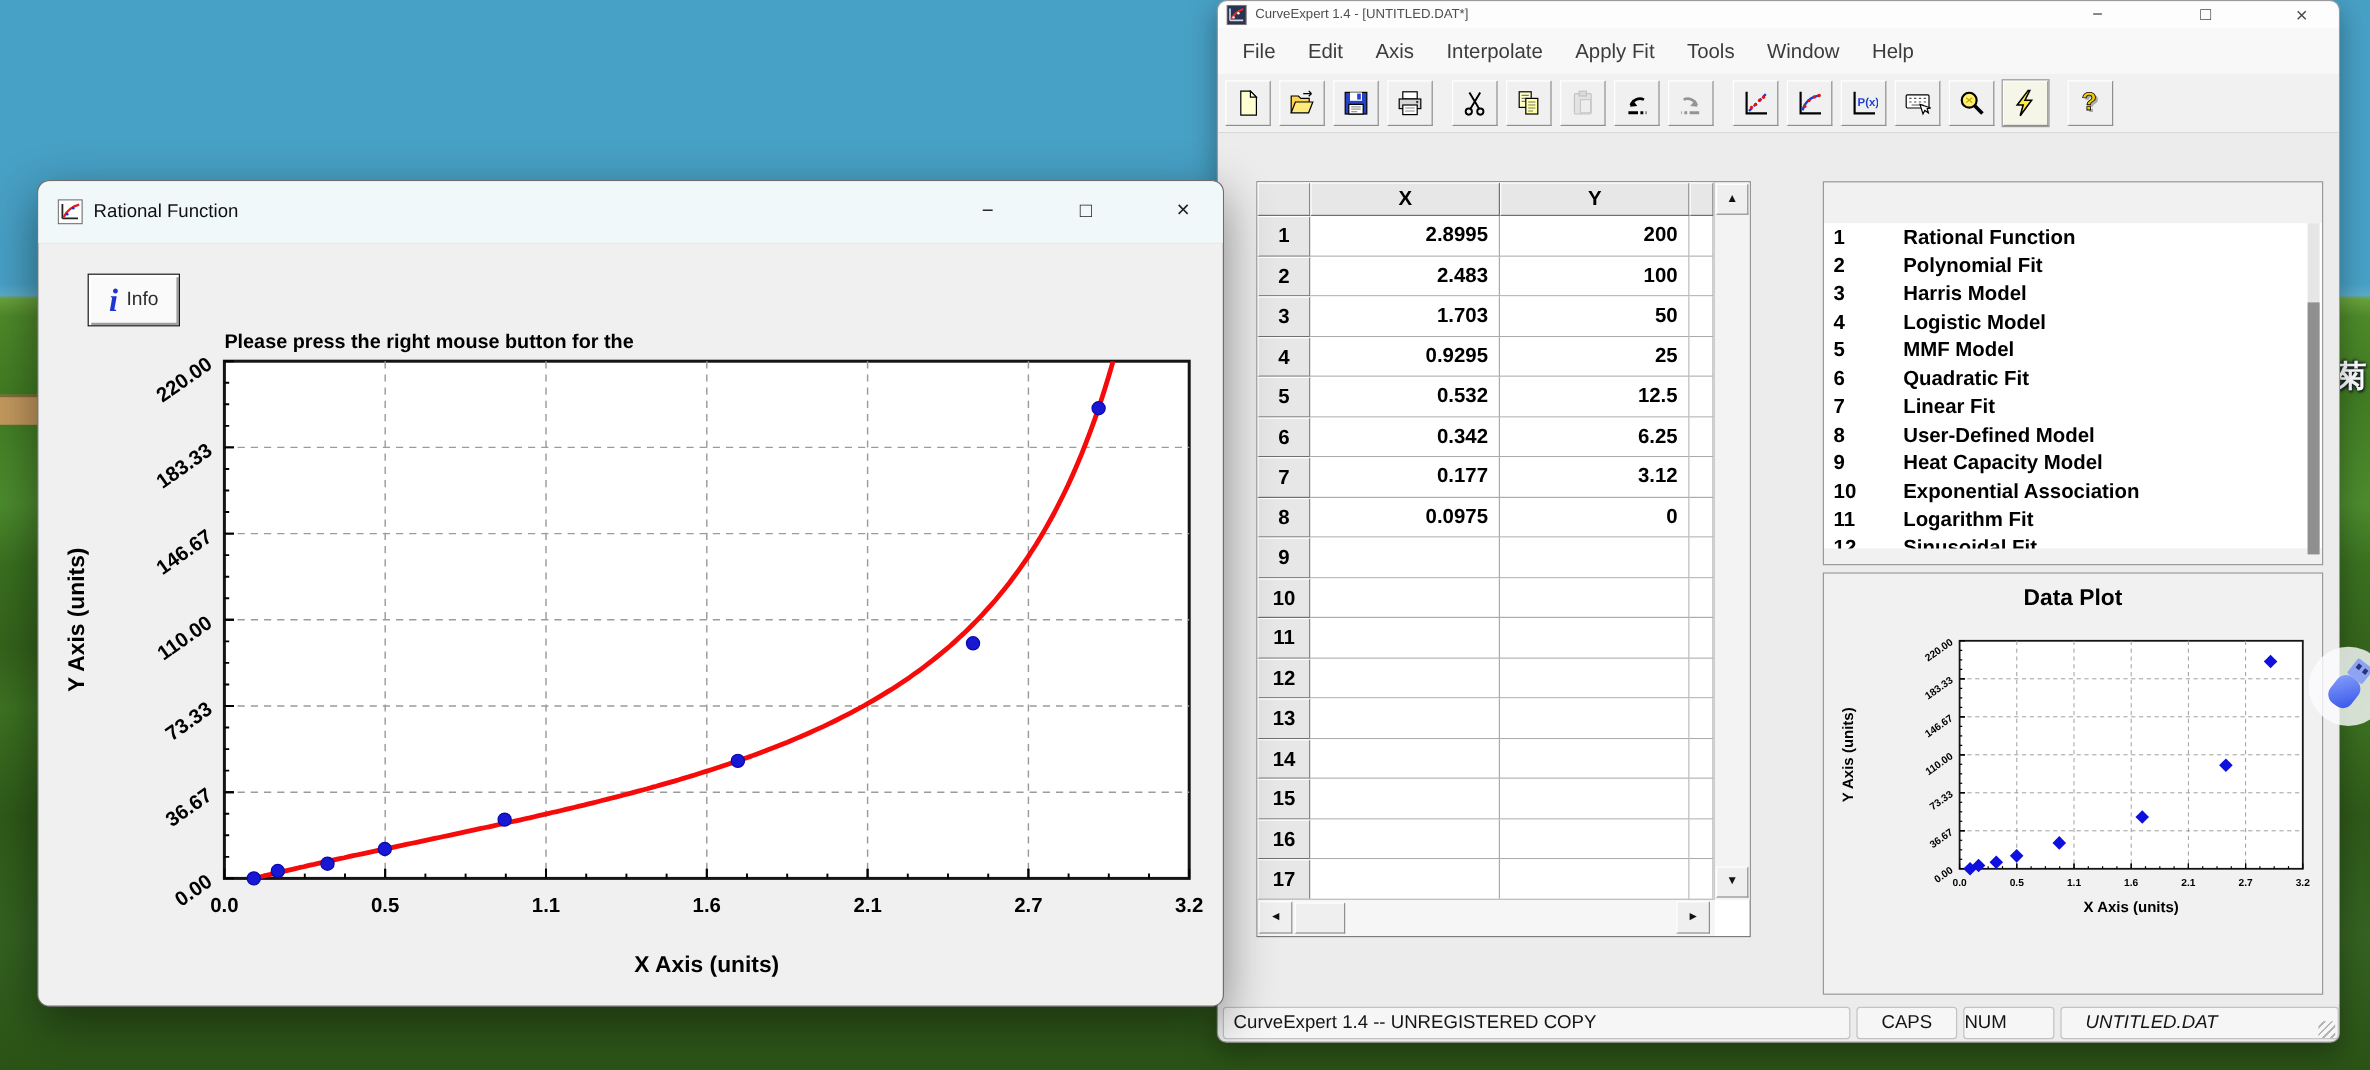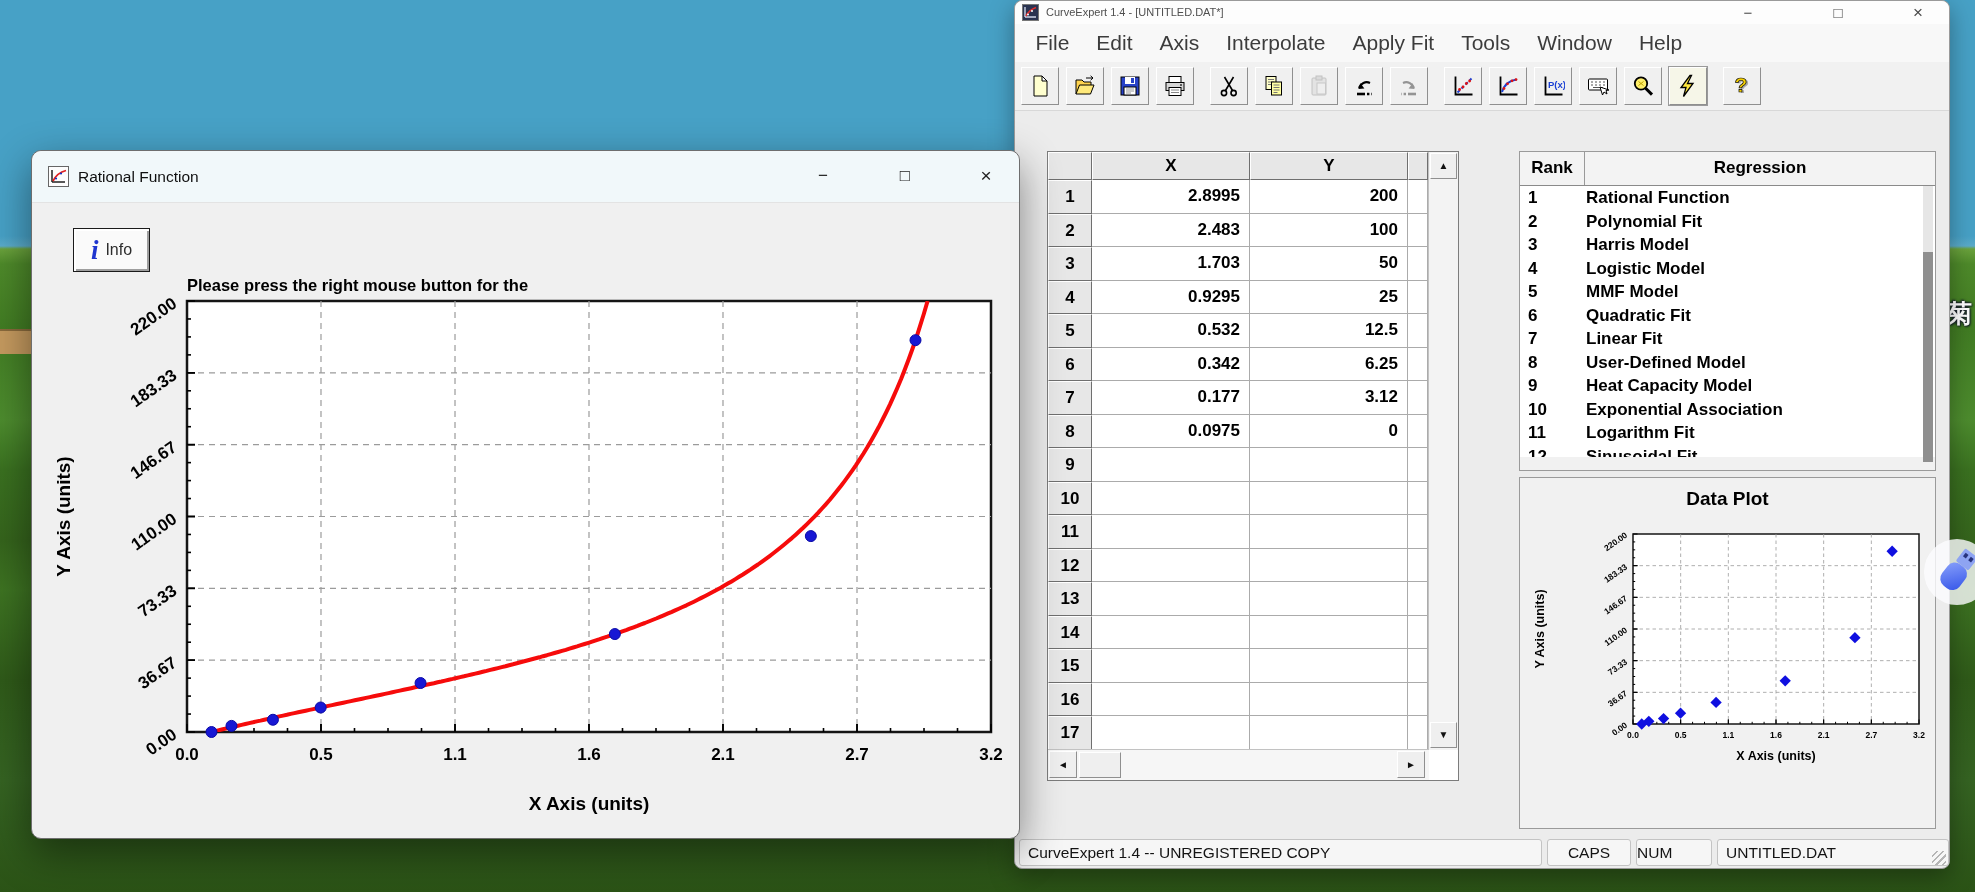--- a/index.html
+++ b/index.html
@@ -22,21 +22,21 @@
 
   
   #main-window { position:absolute; left:1014px; top:0; width:936px; height:869px; z-index:10;
     background:#ececec; border-radius:8px; border:1px solid #9a9a9a; box-shadow:0 8px 24px rgba(0,0,0,.35); }
   .mw-titlebar { position:absolute; left:0; top:0; right:0; height:23px; background:#fdfdfd; border-radius:8px 8px 0 0; }
   .mw-app-icon { position:absolute; left:7px; top:3px; width:17px; height:17px; }
   .mw-title { position:absolute; left:31px; top:0; line-height:22px; font-size:11px; color:#4f4f4f; white-space:nowrap; }
   .mw-btn { position:absolute; top:0; width:46px; height:23px; text-align:center; line-height:21px; color:#4a4a4a; font-size:15px; background:transparent; border:none; }
   .mw-btn.min { left:710px; } .mw-btn.max { left:800px; } .mw-btn.close { left:880px; font-size:17px; }
   #menu-bar { position:absolute; left:0; top:23px; right:0; height:38px; background:#f8f8f8; display:flex; align-items:center; padding-left:7px; }
-  .menu-item { font-size:21px; color:#3c3c3c; padding:0 13.5px; line-height:38px; }
+  .menu-item { font-size:17px; color:#3c3c3c; padding:0 13.5px; line-height:38px; }
   #toolbar { position:absolute; left:0; top:61px; right:0; height:49px; background:#f1f1f1; border-bottom:1px solid #d8d8d8; display:flex; align-items:center; padding-left:6px; }
   .tb-btn { width:38px; height:38px; margin-right:7px; background:#f0f0f0; border:1px solid #c9c9c9;
     border-top-color:#fff; border-left-color:#fff; border-right-color:#8f8f8f; border-bottom-color:#8f8f8f;
     display:flex; align-items:center; justify-content:center; padding:0; }
   .tb-btn.active { outline:1px solid #9a9a9a; background:#f6f6e8; }
   .tb-btn.disabled .tb-ic { opacity:.38; filter:grayscale(1); }
   .tb-ic svg { display:block; }
   .tb-sep { width:9px; height:38px; }
   .mw-content { position:absolute; left:0; top:110px; right:0; bottom:31px; background:#ececec; }
 
@@ -71,21 +71,21 @@
   #dataplot-panel { position:absolute; left:504px; top:366px; width:417px; height:352px; background:#f1f1f1; border:1px solid #9a9a9a; }
   .dp-title { position:absolute; left:0; top:10px; width:100%; text-align:center; font-weight:bold; font-size:19px; color:#000; }
   #mini-plot { position:absolute; left:0; top:36px; }
 
   
   #status-bar { position:absolute; left:0; bottom:0; right:0; height:31px; }
   .st-seg { position:absolute; top:2px; height:27px; background:#f6f6f6; border:1px solid #c3c3c3; border-radius:3px; font-size:15.5px; color:#141414; line-height:25px; }
   .st-msg { left:4px; width:523px; padding-left:8px; }
   .st-caps { left:532px; width:84px; text-align:center; }
   .st-num { left:621px; width:76px; text-align:left; }
-  .st-file { left:702px; width:232px; padding-left:8px; }
+  .st-file { left:702px; width:232px; padding-left:20px;font-style:italic; }
   .st-grip { position:absolute; right:3px; bottom:3px; width:14px; height:14px;
     background:repeating-linear-gradient(135deg, transparent 0 3px, #b5b5b5 3px 4.5px); }
 
   
   #fit-window { position:absolute; left:31px; top:150px; width:989px; height:689px; z-index:20;
     background:#f0f0f0; border-radius:10px; border:1px solid #6e6e6e; box-shadow:0 14px 42px rgba(0,0,0,.45); }
   .fw-titlebar { position:absolute; left:0; top:0; right:0; height:52px; background:#f1f8fa; border-radius:10px 10px 0 0; border-bottom:1px solid #e3e3e3; }
   .fw-app-icon { position:absolute; left:16px; top:15px; width:21px; height:21px; }
   .fw-title { position:absolute; left:46px; top:0; line-height:51px; font-size:15.5px; color:#101010; }
   .fw-btn { position:absolute; top:8px; width:42px; height:34px; background:transparent; border:none; text-align:center; color:#222; font-size:17px; line-height:34px; }
@@ -372,24 +372,20 @@
         <div class="sb-btn" style="left:1px;top:1px;width:27px;height:26px;line-height:24px;">▲</div>
         <div class="sb-btn" style="left:1px;top:570px;width:27px;height:26px;line-height:24px;">▼</div>
       </div>
       <div class="sb-h">
         <div class="sb-btn" style="left:1px;top:1px;width:28px;height:27px;line-height:25px;">◄</div>
         <div class="sb-thumb"></div>
         <div class="sb-btn" style="left:349px;top:1px;width:28px;height:27px;line-height:25px;">►</div>
       </div>
     </div>
     <div id="rank-panel">
-      <div class="rp-header">
-        <div class="rp-h-rank">Rank</div>
-        <div class="rp-h-reg">Regression</div>
-      </div>
       <div id="regression-list">
           <div class="reg-item">
             <span class="reg-rank">1</span>
             <span>Rational Function</span>
           </div>
           <div class="reg-item">
             <span class="reg-rank">2</span>
             <span>Polynomial Fit</span>
           </div>
           <div class="reg-item">

